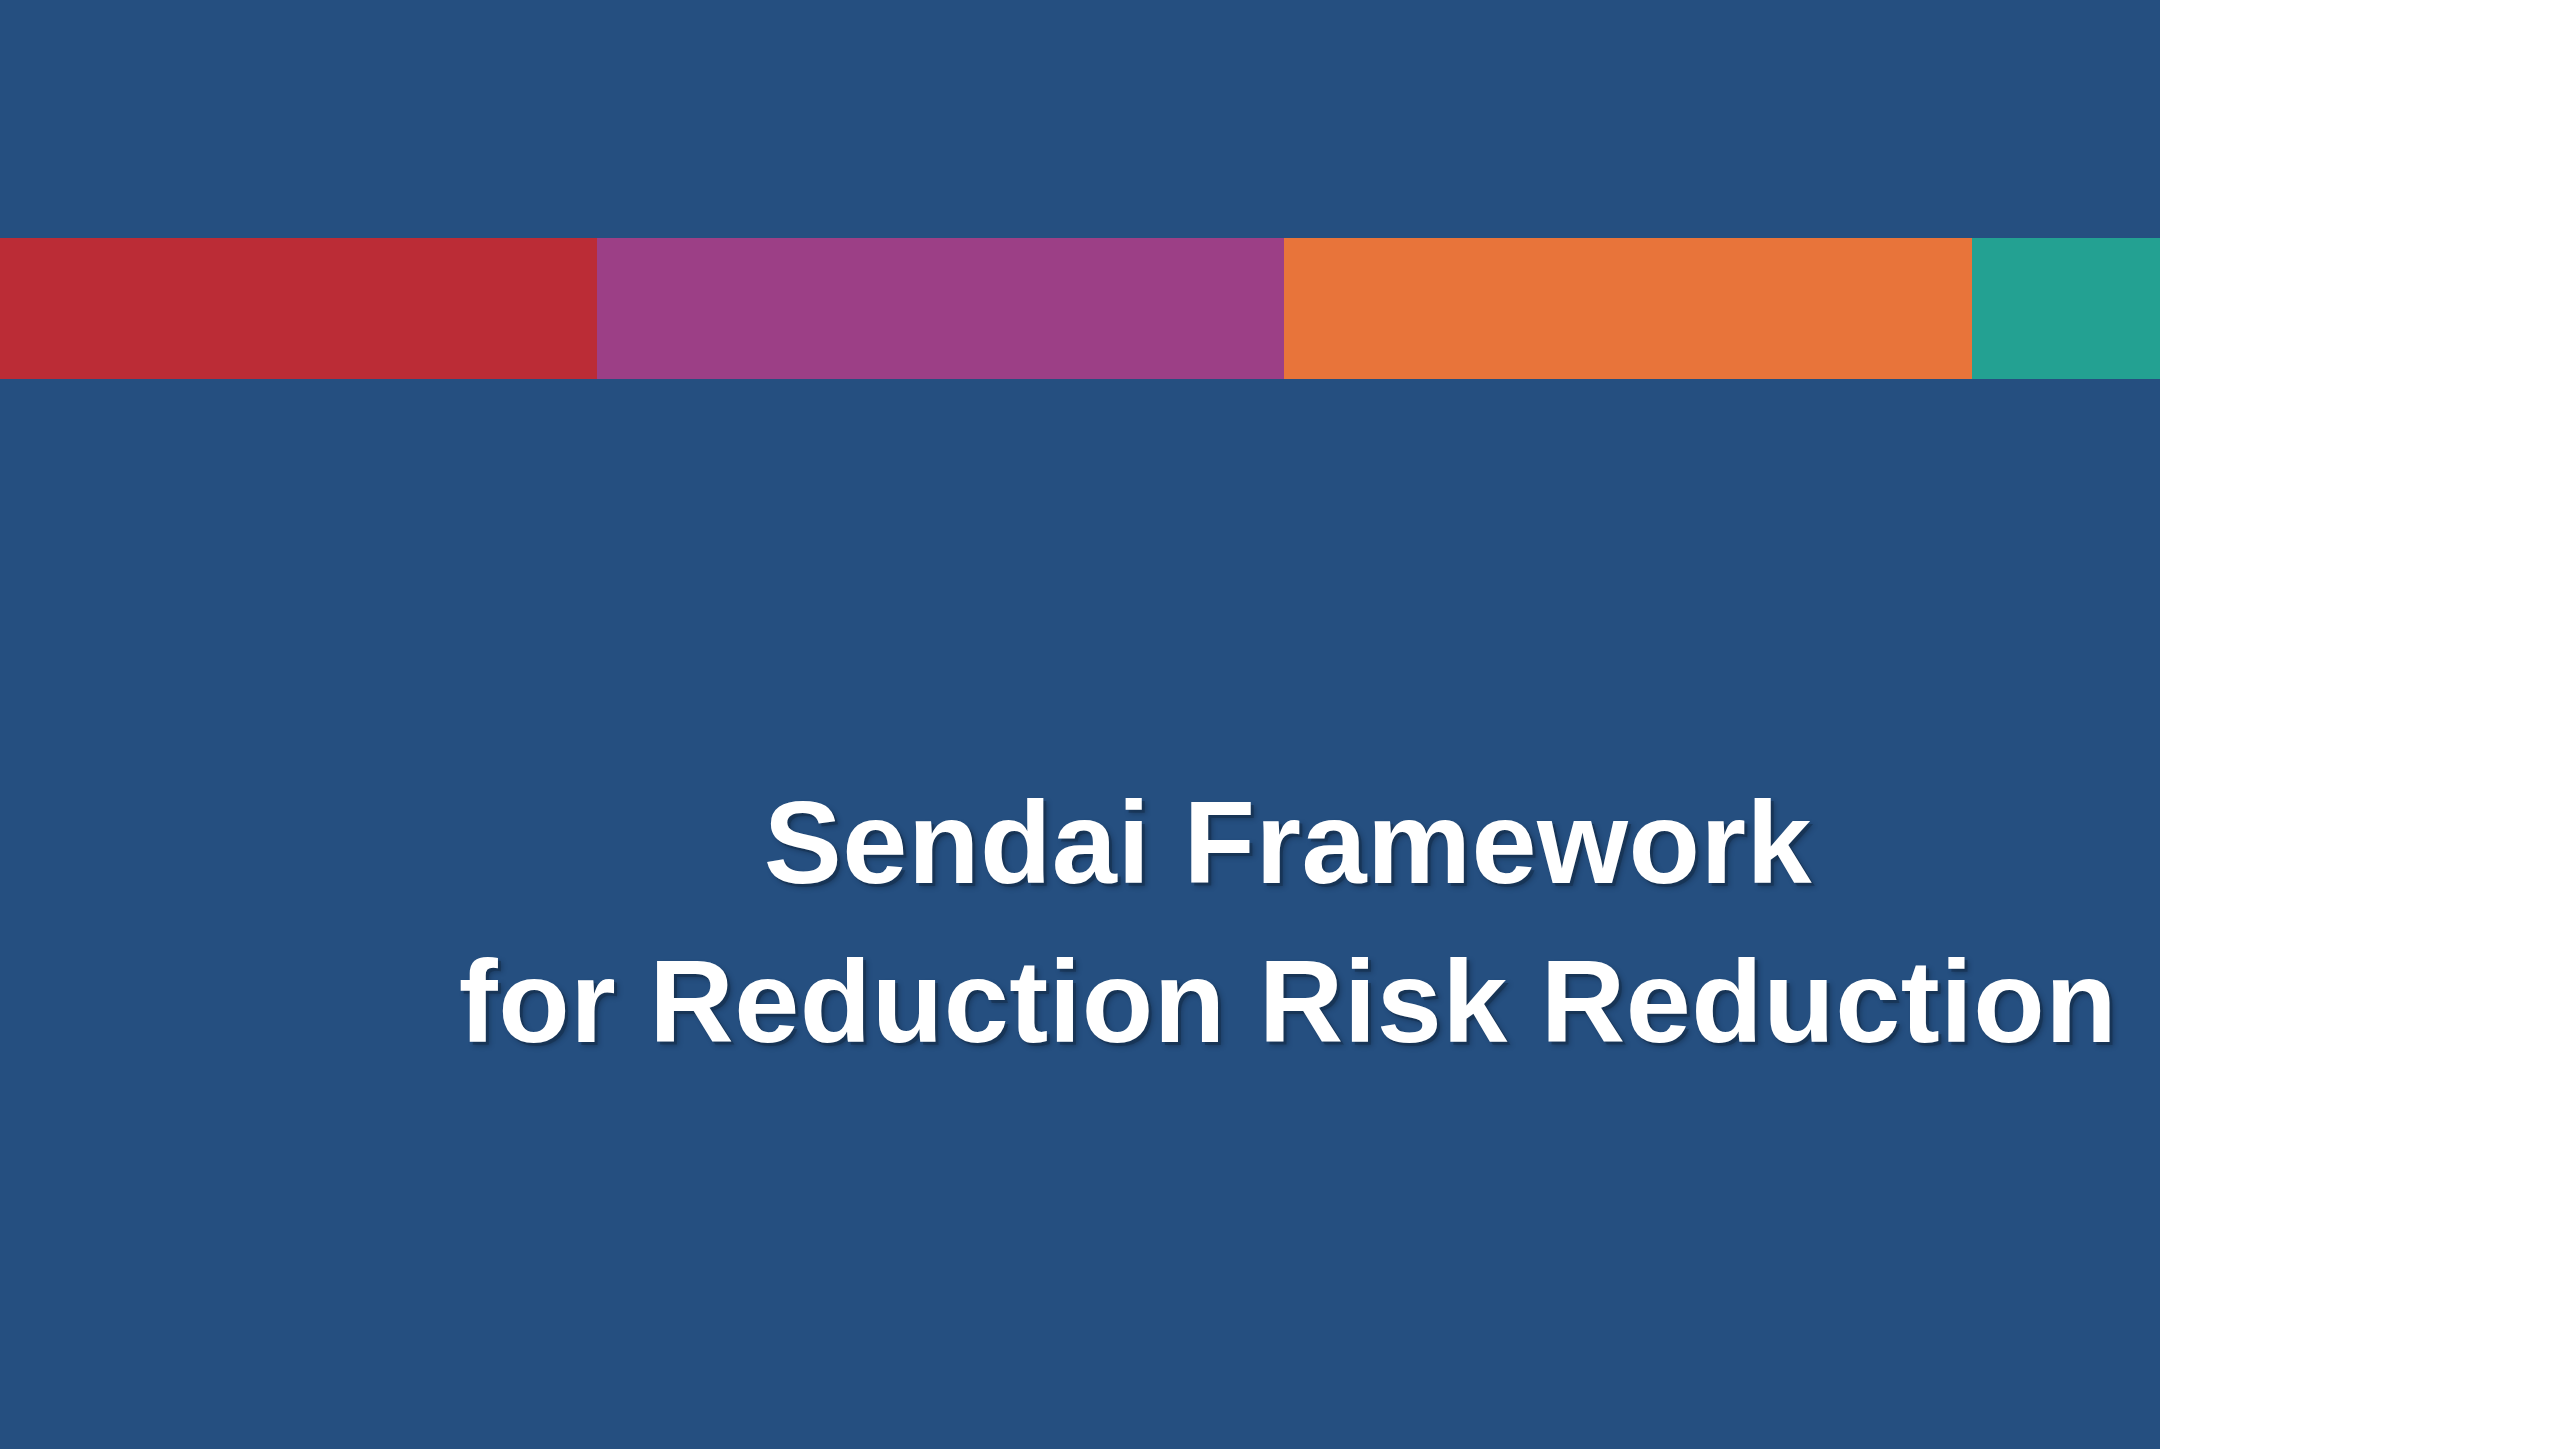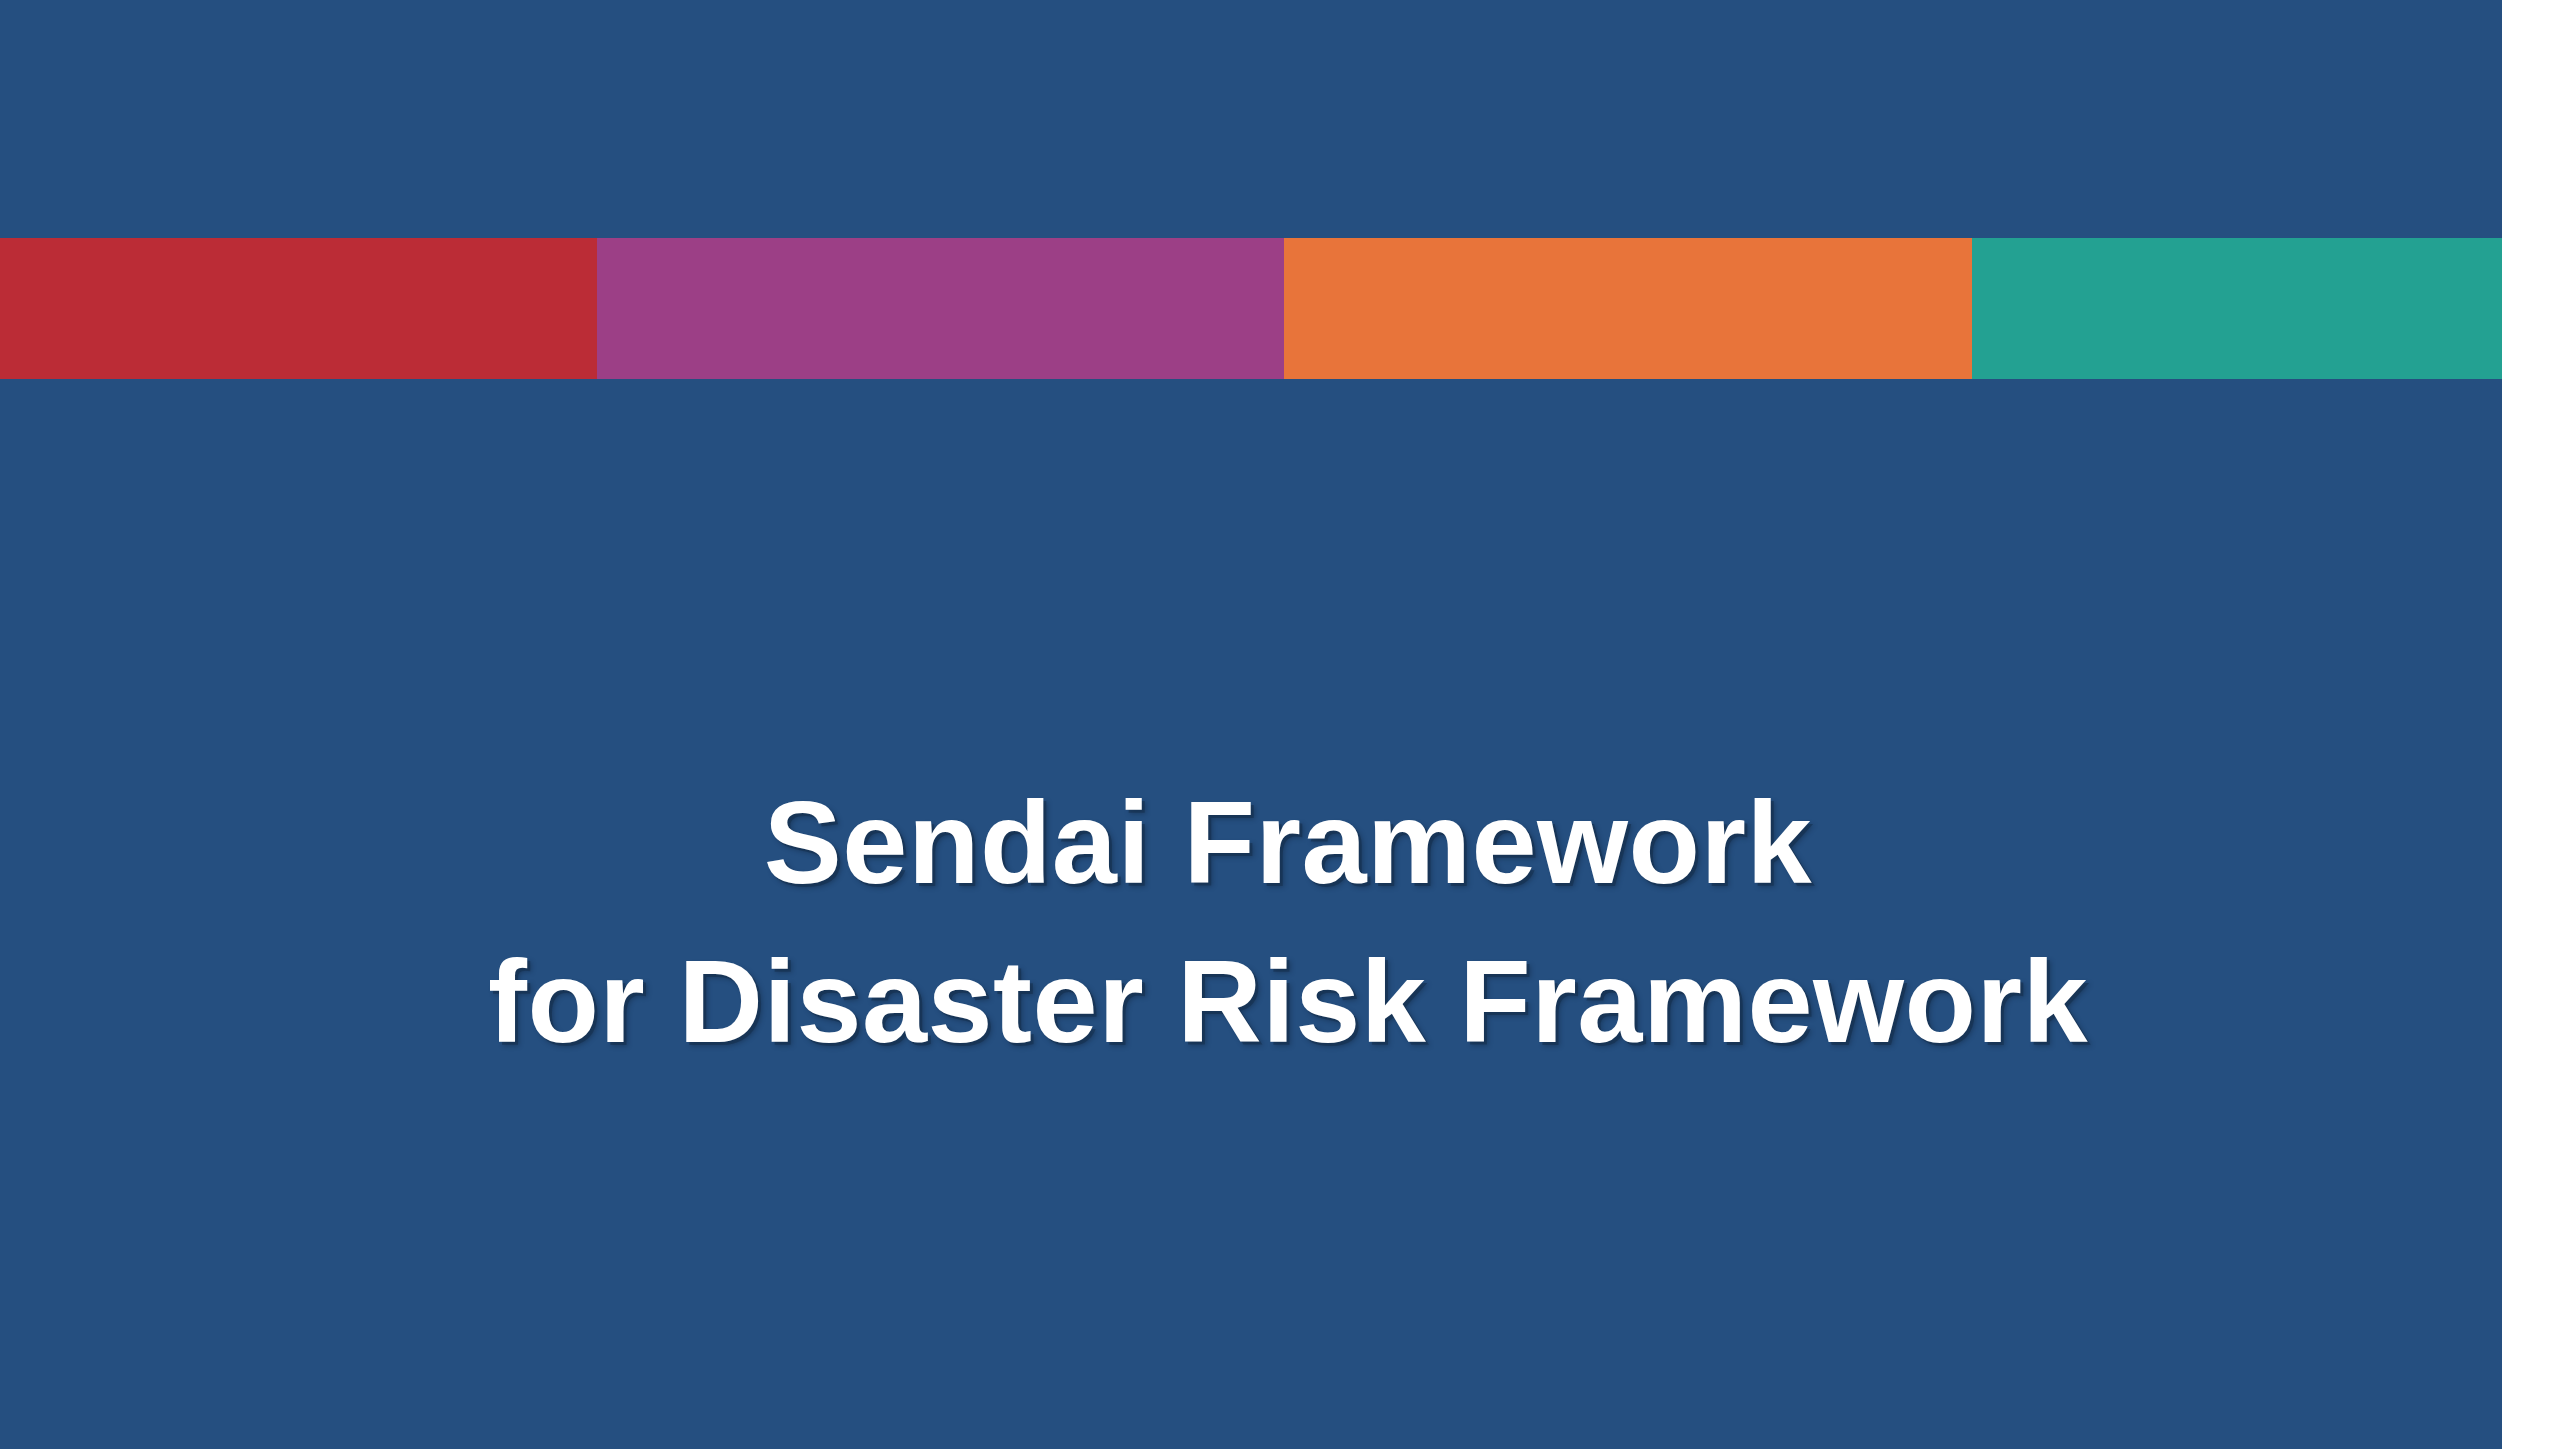--- a/index.html
+++ b/index.html
@@ -9,21 +9,21 @@
   }
   body {
     width: 2576px;
     height: 1449px;
     overflow: hidden;
     font-family: "Liberation Sans", sans-serif;
   }
 
   #slide {
     position: relative;
-    width: 2502px;
+    width: 2160px;
     height: 1449px;
     background: #254F80;
     overflow: hidden;
   }
 
   
   #accent-band {
     position: absolute;
     left: 0;
     top: 238px;
@@ -73,17 +73,17 @@
 
   <div id="accent-band">
     <div id="band-seg-red" class="band-seg" style="background: rgb(187, 44, 54);"></div>
     <div id="band-seg-purple" class="band-seg" style="background: rgb(156, 63, 134);"></div>
     <div id="band-seg-orange" class="band-seg" style="background: rgb(232, 116, 58);"></div>
     <div id="band-seg-teal" class="band-seg" style="background: rgb(35, 161, 146);"></div>
   </div>
 
   <div id="title-block" style="color: rgb(255, 255, 255);">
     <span id="title-line-1" class="title-line">Sendai Framework</span>
-    <span id="title-line-2" class="title-line">for Disaster Risk Framework</span>
+    <span id="title-line-2" class="title-line">for Reduction Risk Reduction</span>
   </div>
 
 </div>
 
 
 </body></html>

